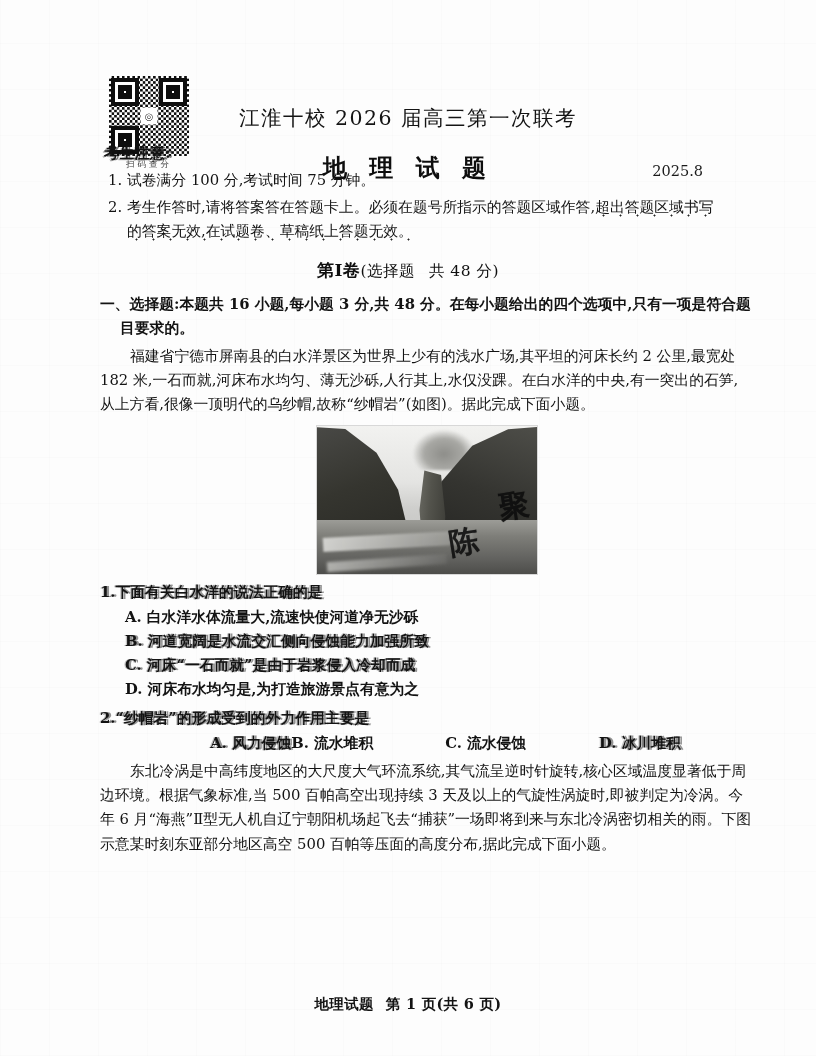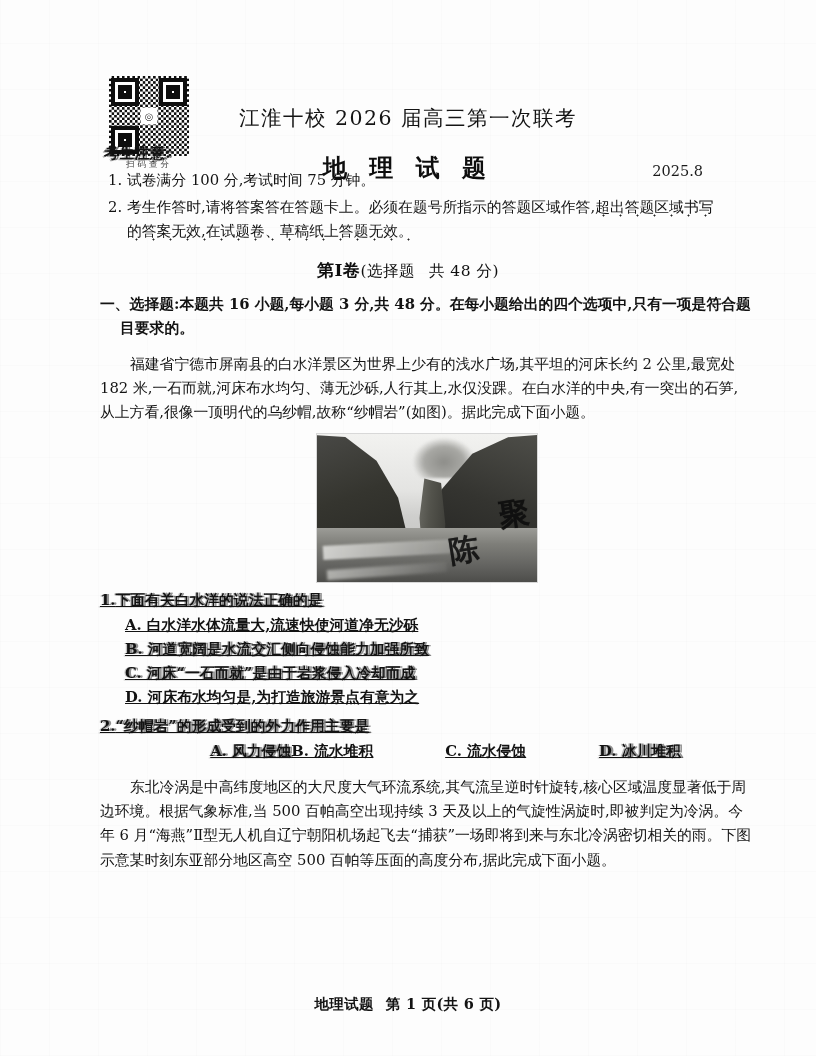--- a/index.html
+++ b/index.html
@@ -204,21 +204,21 @@
     margin-top: 10px;
   }
   .para-hang {
     text-indent: 0;
     padding-left: 20px;
     text-indent: -20px;
     font-weight: bold;
   }
   .para-indent {
     text-indent: 30px;
-    margin-top: 12px;
+    margin-top: 4px;
   }
 
   
   .figure {
     margin: 9px auto 0 auto;
     width: 220px;
     height: 148px;
     position: relative;
     overflow: hidden;
     background: #efefef;
@@ -288,21 +288,21 @@
     color: #0c0c0c;
     font-size: 30px;
     font-family: "DejaVu Serif", serif;
     font-weight: bold;
     opacity: 0.88;
     transform: rotate(-9deg);
     text-shadow: 0 0 1px rgba(0,0,0,0.5);
   }
 
   
-  .qblock { margin-top: 5px; text-decoration: underline; }
+  .qblock { margin-top: 5px; }
   .qstem {
     text-indent: -17px;
     padding-left: 17px;
     font-weight: bold;
   }
   .smudge {
     text-shadow: 2.2px 0 0 rgba(18,18,18,0.45), -1.3px 0.4px 0 rgba(18,18,18,0.25);
   }
   .opt-vert {
     padding-left: 25px;

